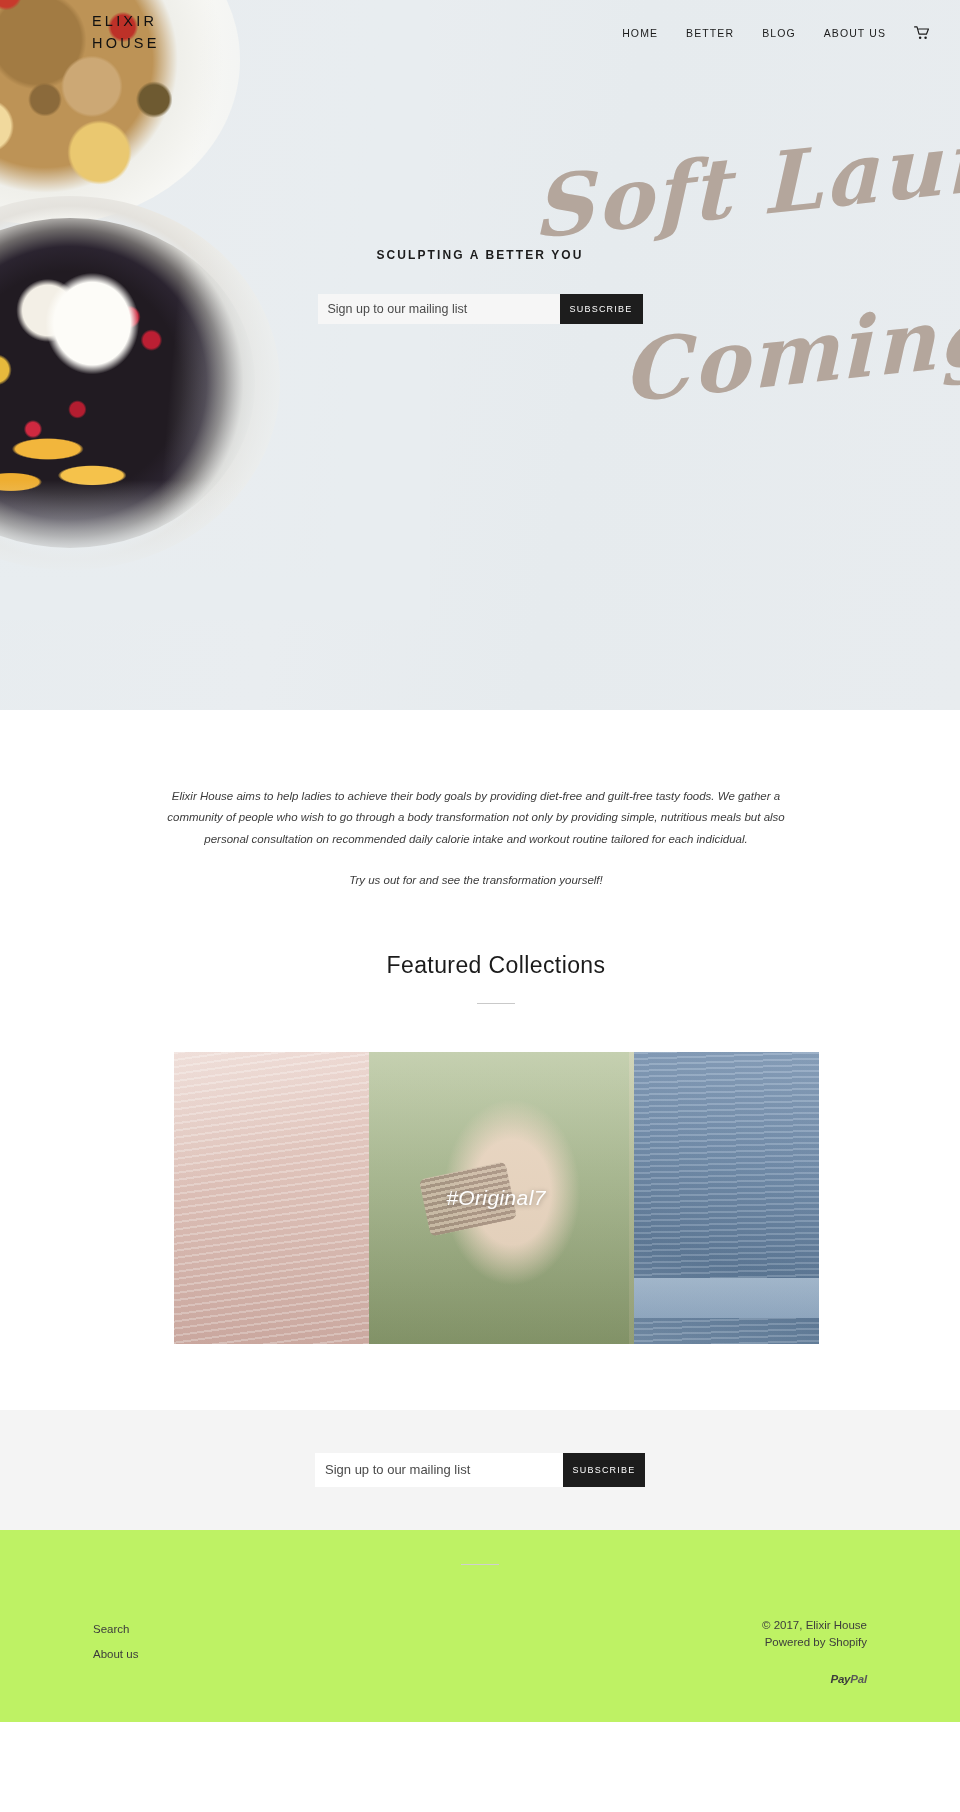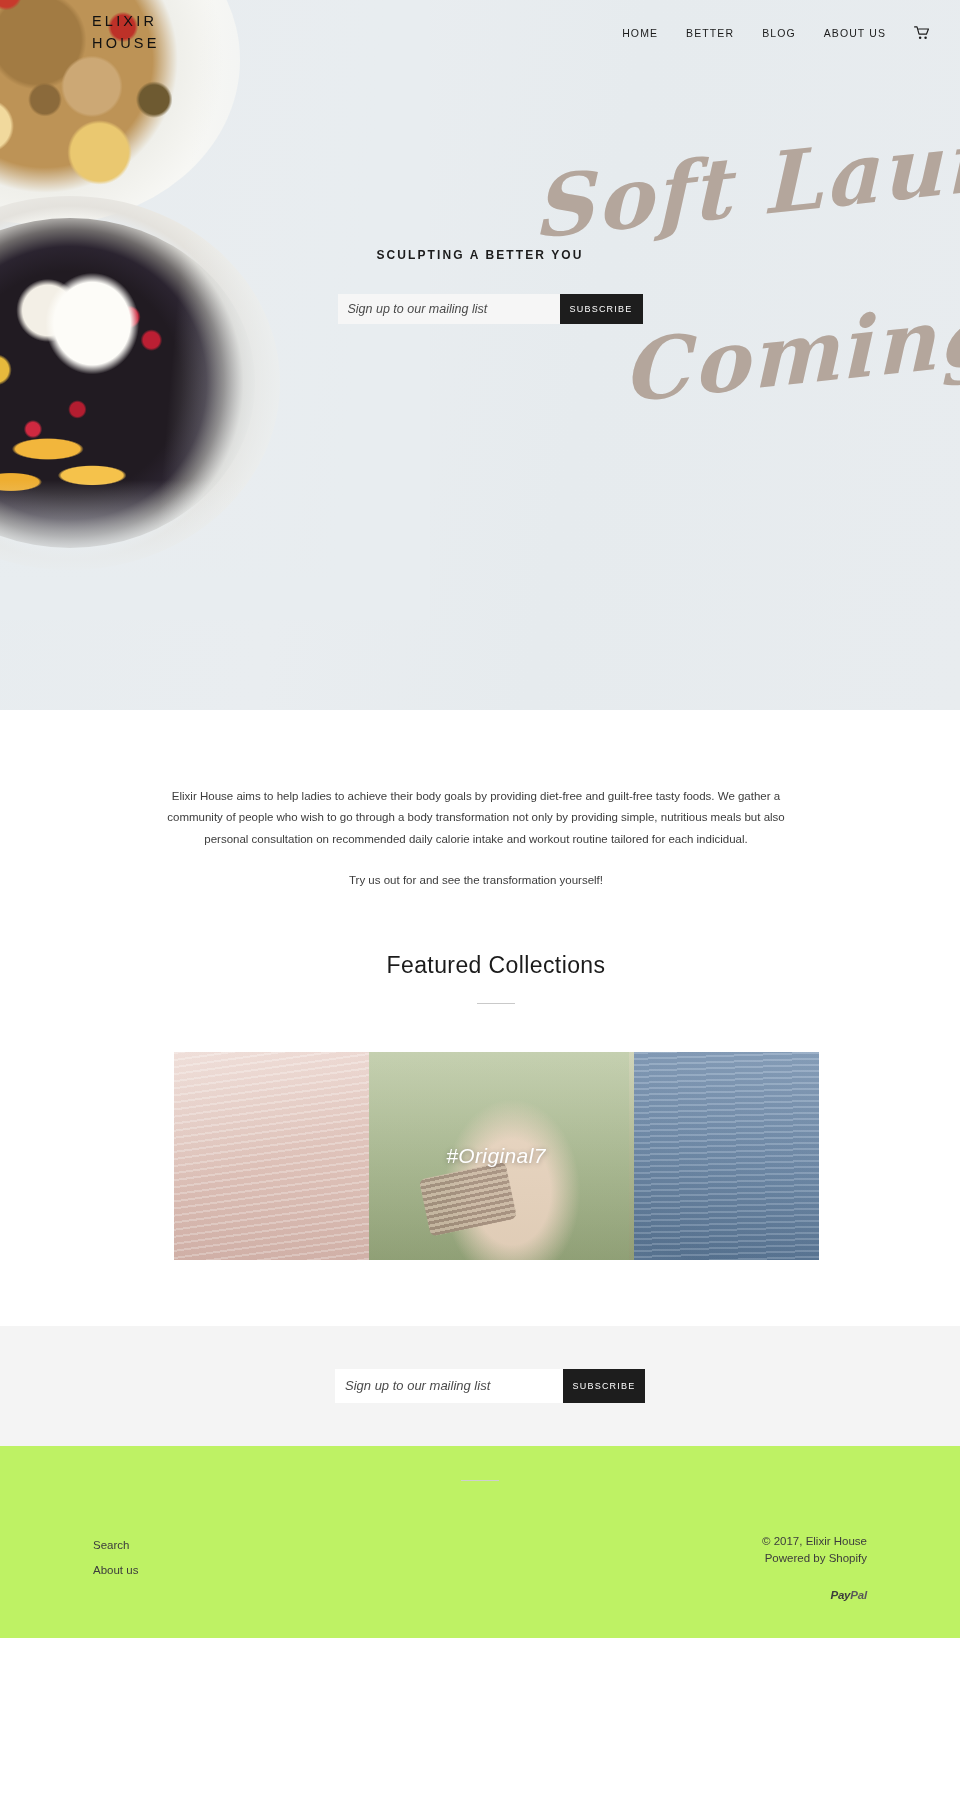--- a/index.html
+++ b/index.html
@@ -131,23 +131,21 @@
     height: 30px;
   }
   .newsletter input {
     flex: 1;
     border: none;
     outline: none;
     background: #f6f6f6;
     padding: 0 10px;
     font-family: "Liberation Sans", sans-serif;
     font-size: 12.5px;
-    font-style: italic;
     color: #4a4a4a;
-    margin-left: 20px;
   }
   .newsletter input::placeholder { color: #4a4a4a; opacity: 1; }
   .newsletter button {
     border: none;
     background: #1d1d1d;
     color: #ffffff;
     font-family: "Liberation Sans", sans-serif;
     font-size: 9px;
     letter-spacing: 1.2px;
     width: 83px;
@@ -194,20 +192,21 @@
     align-items: center;
     padding: 0 8px 0 14px;
     cursor: pointer;
   }
 
   
   .about {
     width: 960px;
     padding: 76px 8px 0 0;
     background: #ffffff;
+    font-style: italic;
   }
   .about-inner { width: 650px; margin: 0 auto; text-align: center; }
   .about p {
     font-size: 11.5px;
     line-height: 1.86;
     color: #3c3c3c;
   }
   .about .p2 { margin-top: 20px; }
 
   
@@ -220,21 +219,21 @@
   }
   .rule {
     width: 38px; height: 1px;
     background: #c9c9c9;
     margin: 24px auto 0;
   }
 
   .collection {
     position: relative;
     width: 645px;
-    height: 208px;
+    height: 292px;
     margin: 48px auto 0;
     overflow: hidden;
     cursor: pointer;
     background: linear-gradient(180deg,#c9cfae 0%,#aab68d 45%,#8f9d72 100%);
   }
   .collection .ph-left {
     position: absolute; left: 0; top: 0; width: 200px; height: 292px;
     background:
       linear-gradient(160deg, rgba(255,255,255,.35) 0%, rgba(255,255,255,0) 40%),
       repeating-linear-gradient(172deg, rgba(255,255,255,.30) 0 2px, rgba(255,255,255,0) 2px 7px),

